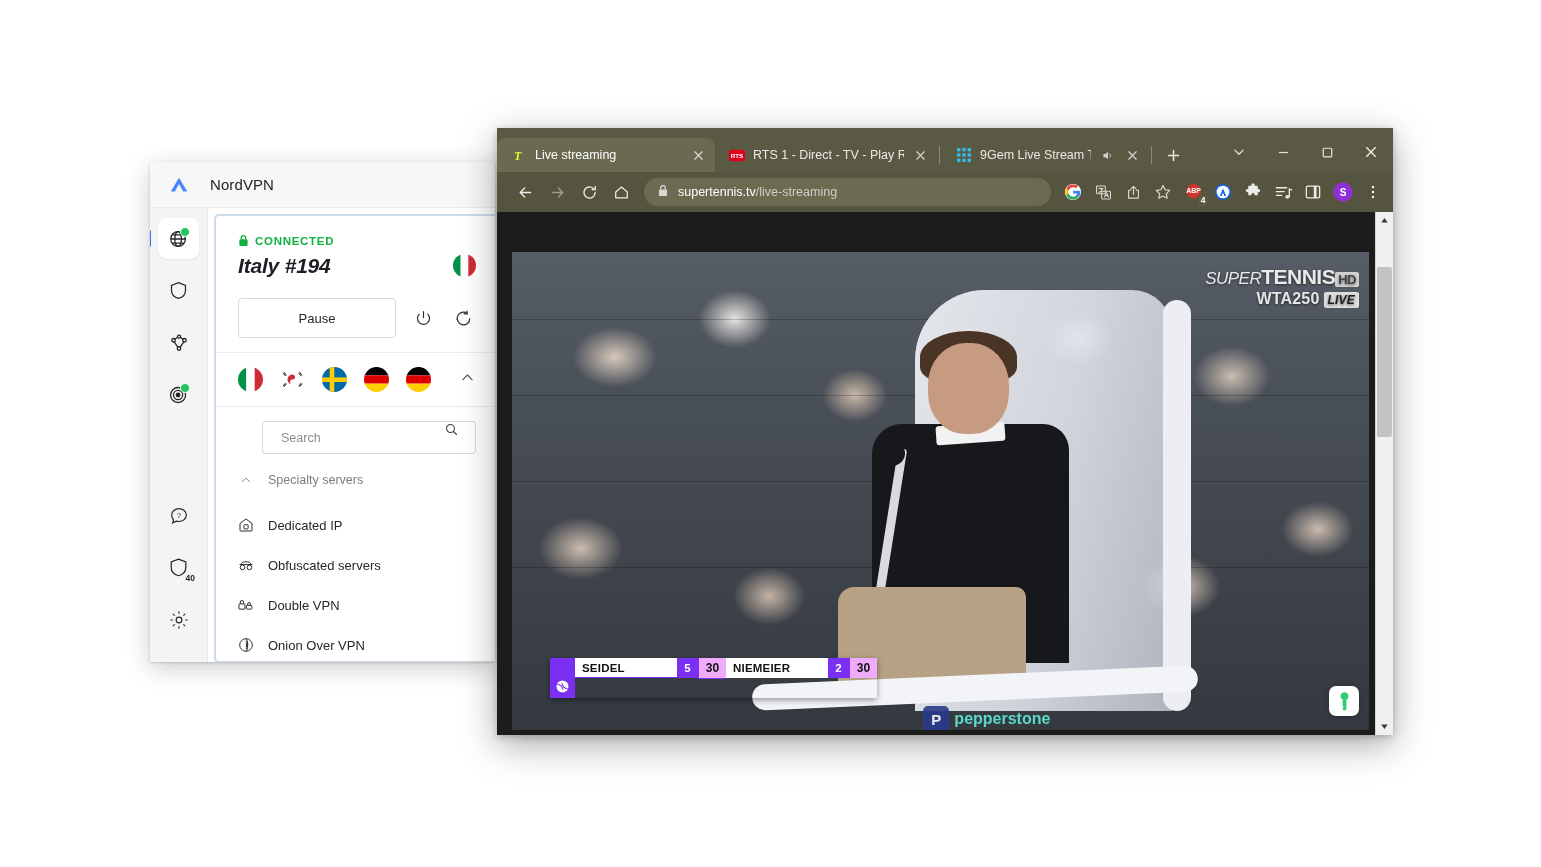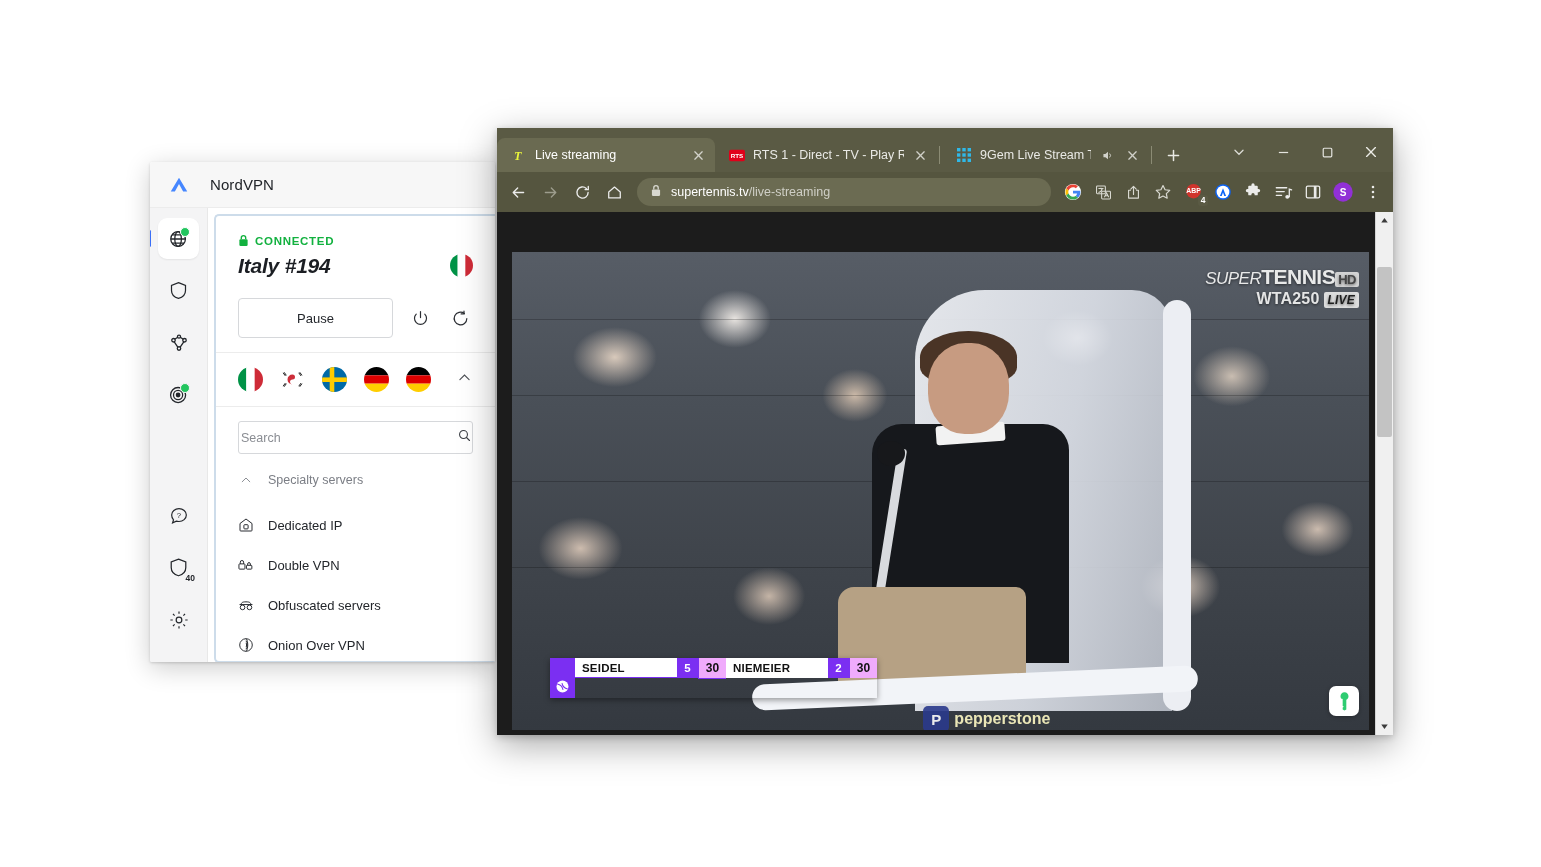--- a/index.html
+++ b/index.html
@@ -87,21 +87,21 @@
     display:flex;align-items:center;gap:17px;
     padding:14px 22px 14px 22px;
   }
   .flag-lg{width:25px;height:25px;border-radius:50%;overflow:hidden;flex:0 0 25px;cursor:pointer;}
   .chev-up{margin-left:auto;cursor:pointer;}
 
   #search-wrap{ padding:2px 22px 0 22px; border-top:1px solid #ececec;}
   #search-box{
     margin-top:12px;
     border:1px solid #d6d8db;border-radius:3px;height:31px;
-    display:flex;align-items:center;padding:0 0;
+    display:flex;padding:0 16px;margin-left:24px;
   }
   #search-input{
     border:none;outline:none;flex:1;font-size:12.5px;color:#2a2d33;
     font-family:"Liberation Sans",sans-serif;background:transparent;
   }
   #search-input::placeholder{color:#8a8d93;}
 
   #server-list{ padding:16px 22px 0 20px;}
   .srv-head{
     display:flex;align-items:center;gap:13px;
@@ -131,21 +131,21 @@
   }
   .tab.active{ background:#6a6a51; color:#ffffff;}
   .tab-title{ white-space:nowrap;overflow:hidden;text-overflow:clip; flex:1;}
   .tab-fav{width:16px;height:16px;display:flex;align-items:center;justify-content:center;flex:0 0 16px;}
   .tab-close{width:17px;height:17px;display:flex;align-items:center;justify-content:center;opacity:.85;cursor:pointer;flex:0 0 17px;}
   .tab-sep{width:1px;height:18px;background:#8b8b74;margin:0 2px 8px 2px;}
   #newtab-btn{width:26px;height:26px;display:flex;align-items:center;justify-content:center;margin:0 0 4px 6px;cursor:pointer;}
   #win-ctrls{ position:absolute;right:0;bottom:0;display:flex;align-items:center;height:40px;}
   .win-btn{width:44px;height:36px;display:flex;align-items:center;justify-content:center;cursor:pointer;}
 
-  #toolbar{ height:40px;background:#55553f;display:flex;align-items:center;padding:0 6px;gap:2px;}
+  #toolbar{ height:40px;background:#55553f;display:flex;align-items:center;padding:0 6px;gap:2px;margin-left:7px;}
   .tb-btn{width:30px;height:30px;display:flex;align-items:center;justify-content:center;cursor:pointer;border-radius:50%;}
   #omnibox{
     flex:1;height:28px;background:#6b6b52;border-radius:14px;
     display:flex;align-items:center;gap:9px;padding:0 13px;margin:0 6px;cursor:text;
   }
   #url-text{font-size:12.5px;color:#cfcfc6;white-space:nowrap;}
   #url-text b{color:#ffffff;font-weight:normal;}
   .tb-ext{width:28px;height:28px;display:flex;align-items:center;justify-content:center;cursor:pointer;position:relative;}
 
   #viewport{ flex:1;background:#1c1c1c;position:relative;display:flex;}
@@ -202,21 +202,21 @@
     width:102px;padding-left:7px;height:20px;line-height:20px;box-sizing:border-box;letter-spacing:.2px;}
   .sb-row:first-child .sb-name{border-bottom:1.5px solid #7b2ff2;}
   .sb-set{background:#7b2ff2;color:#fff;font-size:11.5px;font-weight:bold;
     width:21px;text-align:center;height:20px;line-height:20px;}
   .sb-pt{background:#f0abfc;color:#111;font-size:12px;font-weight:bold;
     width:27px;text-align:center;height:20px;line-height:20px;border-left:1.5px solid #7b2ff2;}
   .sb-row:first-child .sb-pt{border-bottom:1.5px solid #7b2ff2;}
 
   #sponsor{position:absolute;left:48%;bottom:-2px;display:flex;align-items:center;gap:5px;opacity:.9;}
   #sponsor .sp-mark{width:26px;height:26px;background:#2b3a8c;border-radius:5px;display:flex;align-items:center;justify-content:center;color:#fff;font-weight:bold;font-size:15px;}
-  #sponsor .sp-txt{font-size:16px;font-weight:bold;color:#fef9c3;}
+  #sponsor .sp-txt{font-size:16px;font-weight:bold;color:#5eead4;}
 
   #nordpass-badge{
     position:absolute;right:10px;bottom:14px;width:30px;height:30px;
     background:#fff;border-radius:7px;display:flex;align-items:center;justify-content:center;
     box-shadow:0 1px 4px rgba(0,0,0,.3);cursor:pointer;
   }
 
   #scrollbar{
     width:17px;background:#f0f0f0;border-left:1px solid #d4d4d4;
     display:flex;flex-direction:column;align-items:center;
@@ -409,39 +409,39 @@
                 <path d="M4 10 12 4l8 6v9a1 1 0 0 1-1 1H5a1 1 0 0 1-1-1Z"></path>
                   <rect x="9.2" y="11.6" width="5.6" height="5.6" rx="1"></rect>
               </svg>
             </span>
             <span>Dedicated IP</span>
           </div>
 
           <div class="srv-item">
             <span class="srv-ico">
               <svg width="18" height="18" viewBox="0 0 24 24" fill="none" stroke="#23262b" stroke-width="1.3">
+                <path d="M3.4 11.4h17.2"></path>
+                  <path d="M5.4 11.4c.6-2.6 1.6-3.6 6.6-3.6s6 1 6.6 3.6"></path>
+                <circle cx="7.4" cy="15.2" r="3.1"></circle>
+                  <circle cx="16.6" cy="15.2" r="3.1"></circle>
+              </svg>
+            </span>
+            <span>Obfuscated servers</span>
+          </div>
+
+          <div class="srv-item">
+            <span class="srv-ico">
+              <svg width="18" height="18" viewBox="0 0 24 24" fill="none" stroke="#23262b" stroke-width="1.3">
                 <rect x="2.6" y="10.5" width="8" height="7" rx="1"></rect>
                   <path d="M4.4 10.5V8.2a2.2 2.2 0 0 1 4.4 0v2.3"></path>
                 <rect x="12.6" y="12.4" width="7.2" height="5.1" rx="1"></rect>
                   <path d="M14.2 12.4v-1.8a1.8 1.8 0 0 1 3.6 0v1.8"></path>
               </svg>
             </span>
             <span>Double VPN</span>
-          </div>
-
-          <div class="srv-item">
-            <span class="srv-ico">
-              <svg width="18" height="18" viewBox="0 0 24 24" fill="none" stroke="#23262b" stroke-width="1.3">
-                <path d="M3.4 11.4h17.2"></path>
-                  <path d="M5.4 11.4c.6-2.6 1.6-3.6 6.6-3.6s6 1 6.6 3.6"></path>
-                <circle cx="7.4" cy="15.2" r="3.1"></circle>
-                  <circle cx="16.6" cy="15.2" r="3.1"></circle>
-              </svg>
-            </span>
-            <span>Obfuscated servers</span>
           </div>
 
           <div class="srv-item">
             <span class="srv-ico">
               <svg width="18" height="18" viewBox="0 0 24 24" fill="none" stroke="#23262b" stroke-width="1.25">
                 <circle cx="12" cy="12" r="8.4"></circle>
                   <path d="M12 3.6c3.1 2.4 3.1 14.4 0 16.8"></path>
                   <path d="M12 6.4c2 1.8 2 9.4 0 11.2"></path>
                   <path d="M12 9.2c1 1 1 4.6 0 5.6"></path>
               </svg>

